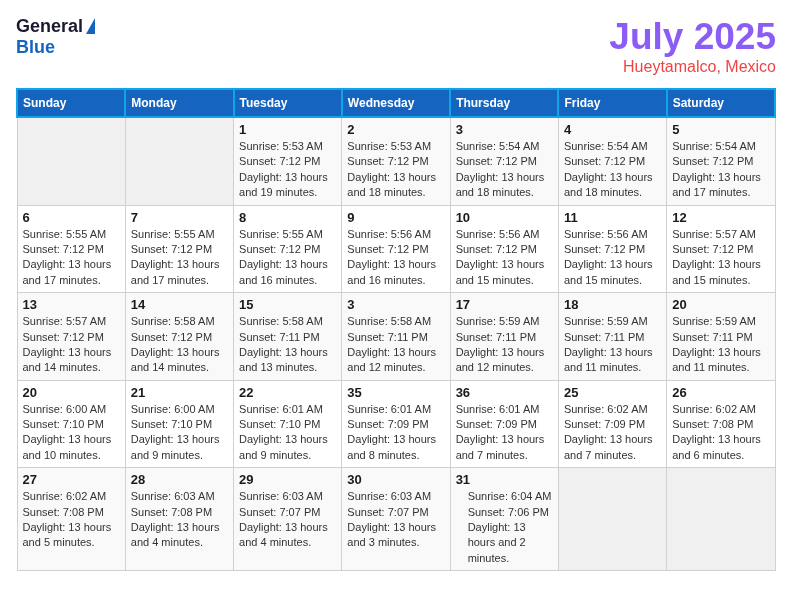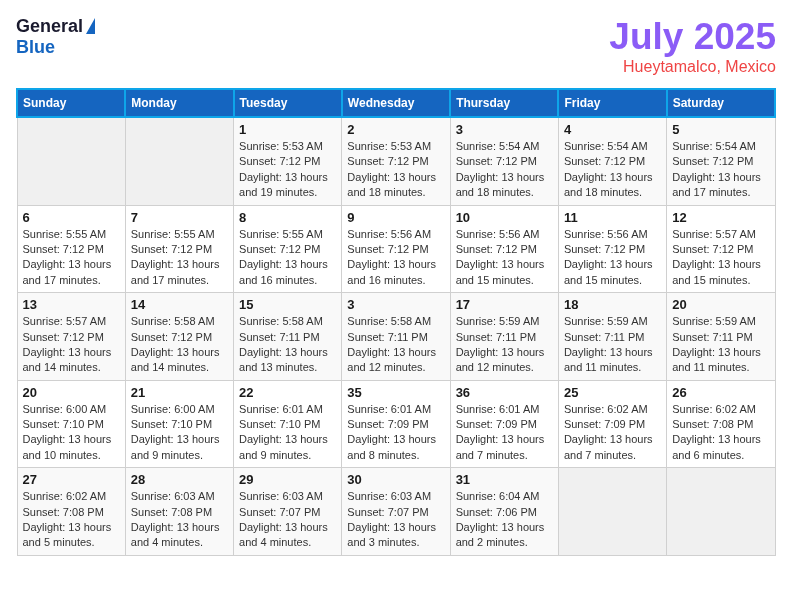--- a/index.html
+++ b/index.html
@@ -295,21 +295,21 @@
 Daylight: 13 hours and 4 minutes.</div>
         </td>
         <td>
           <div class="day-number">30</div>
           <div class="day-info" style="white-space: pre-line;">Sunrise: 6:03 AM
 Sunset: 7:07 PM
 Daylight: 13 hours and 3 minutes.</div>
         </td>
         <td>
           <div class="day-number">31</div>
-          <div class="day-info" style="white-space: pre-line;">Sunrise: 6:04 AM
+          <div class="day-info" style="white-space: pre-line; margin-left: 12px;">Sunrise: 6:04 AM
 Sunset: 7:06 PM
 Daylight: 13 hours and 2 minutes.</div>
         </td>
         <td class="empty-cell"></td>
         <td class="empty-cell"></td>
       </tr>
     </tbody>
 </table>
 
 </body></html>

